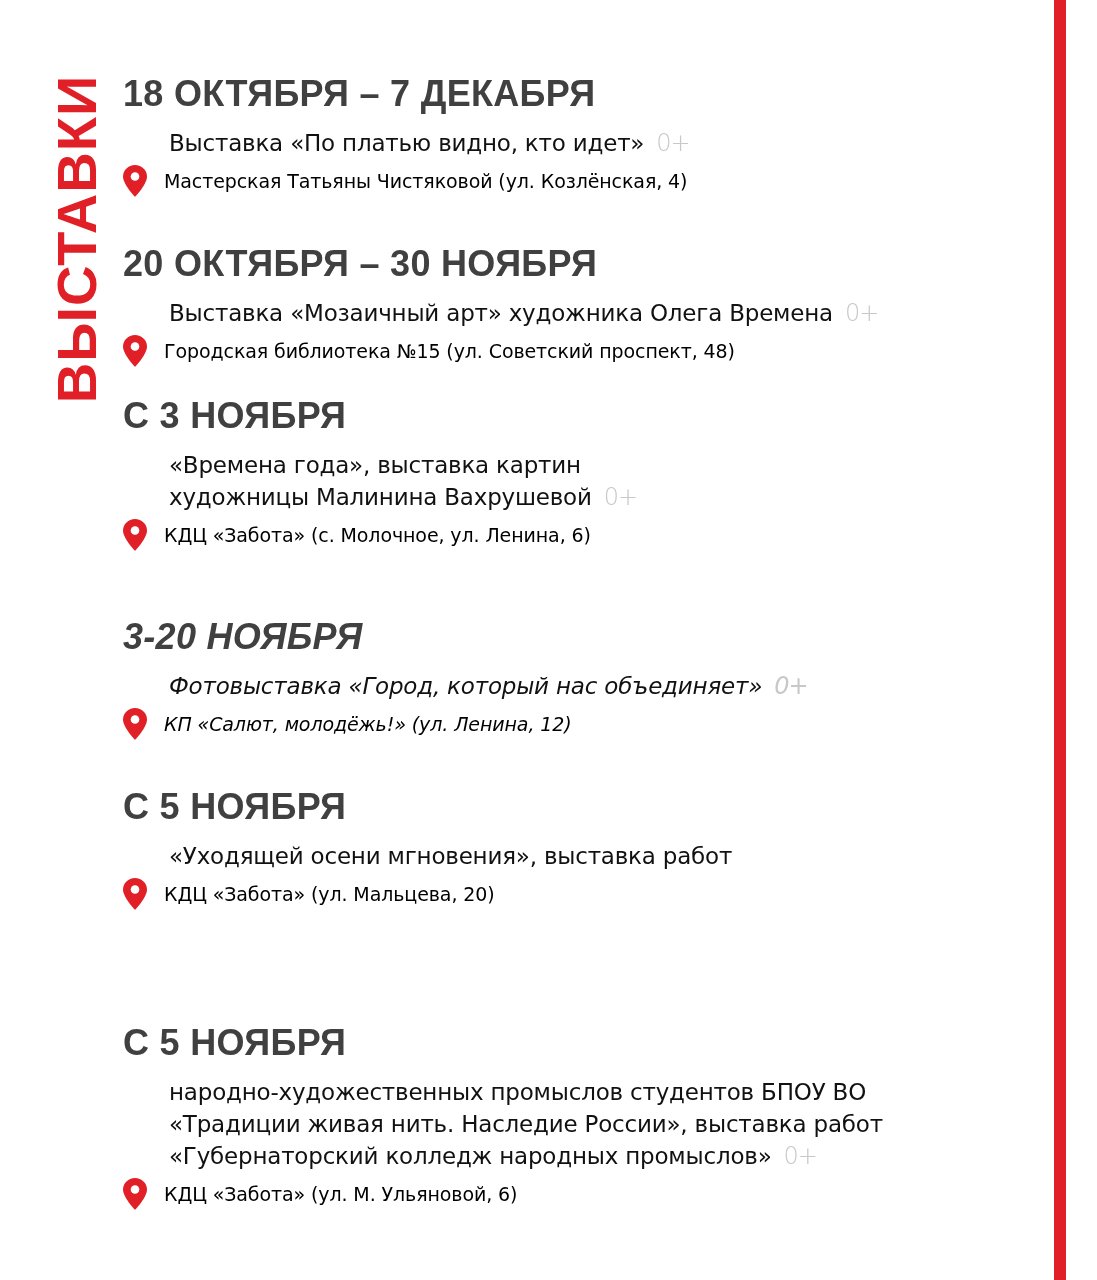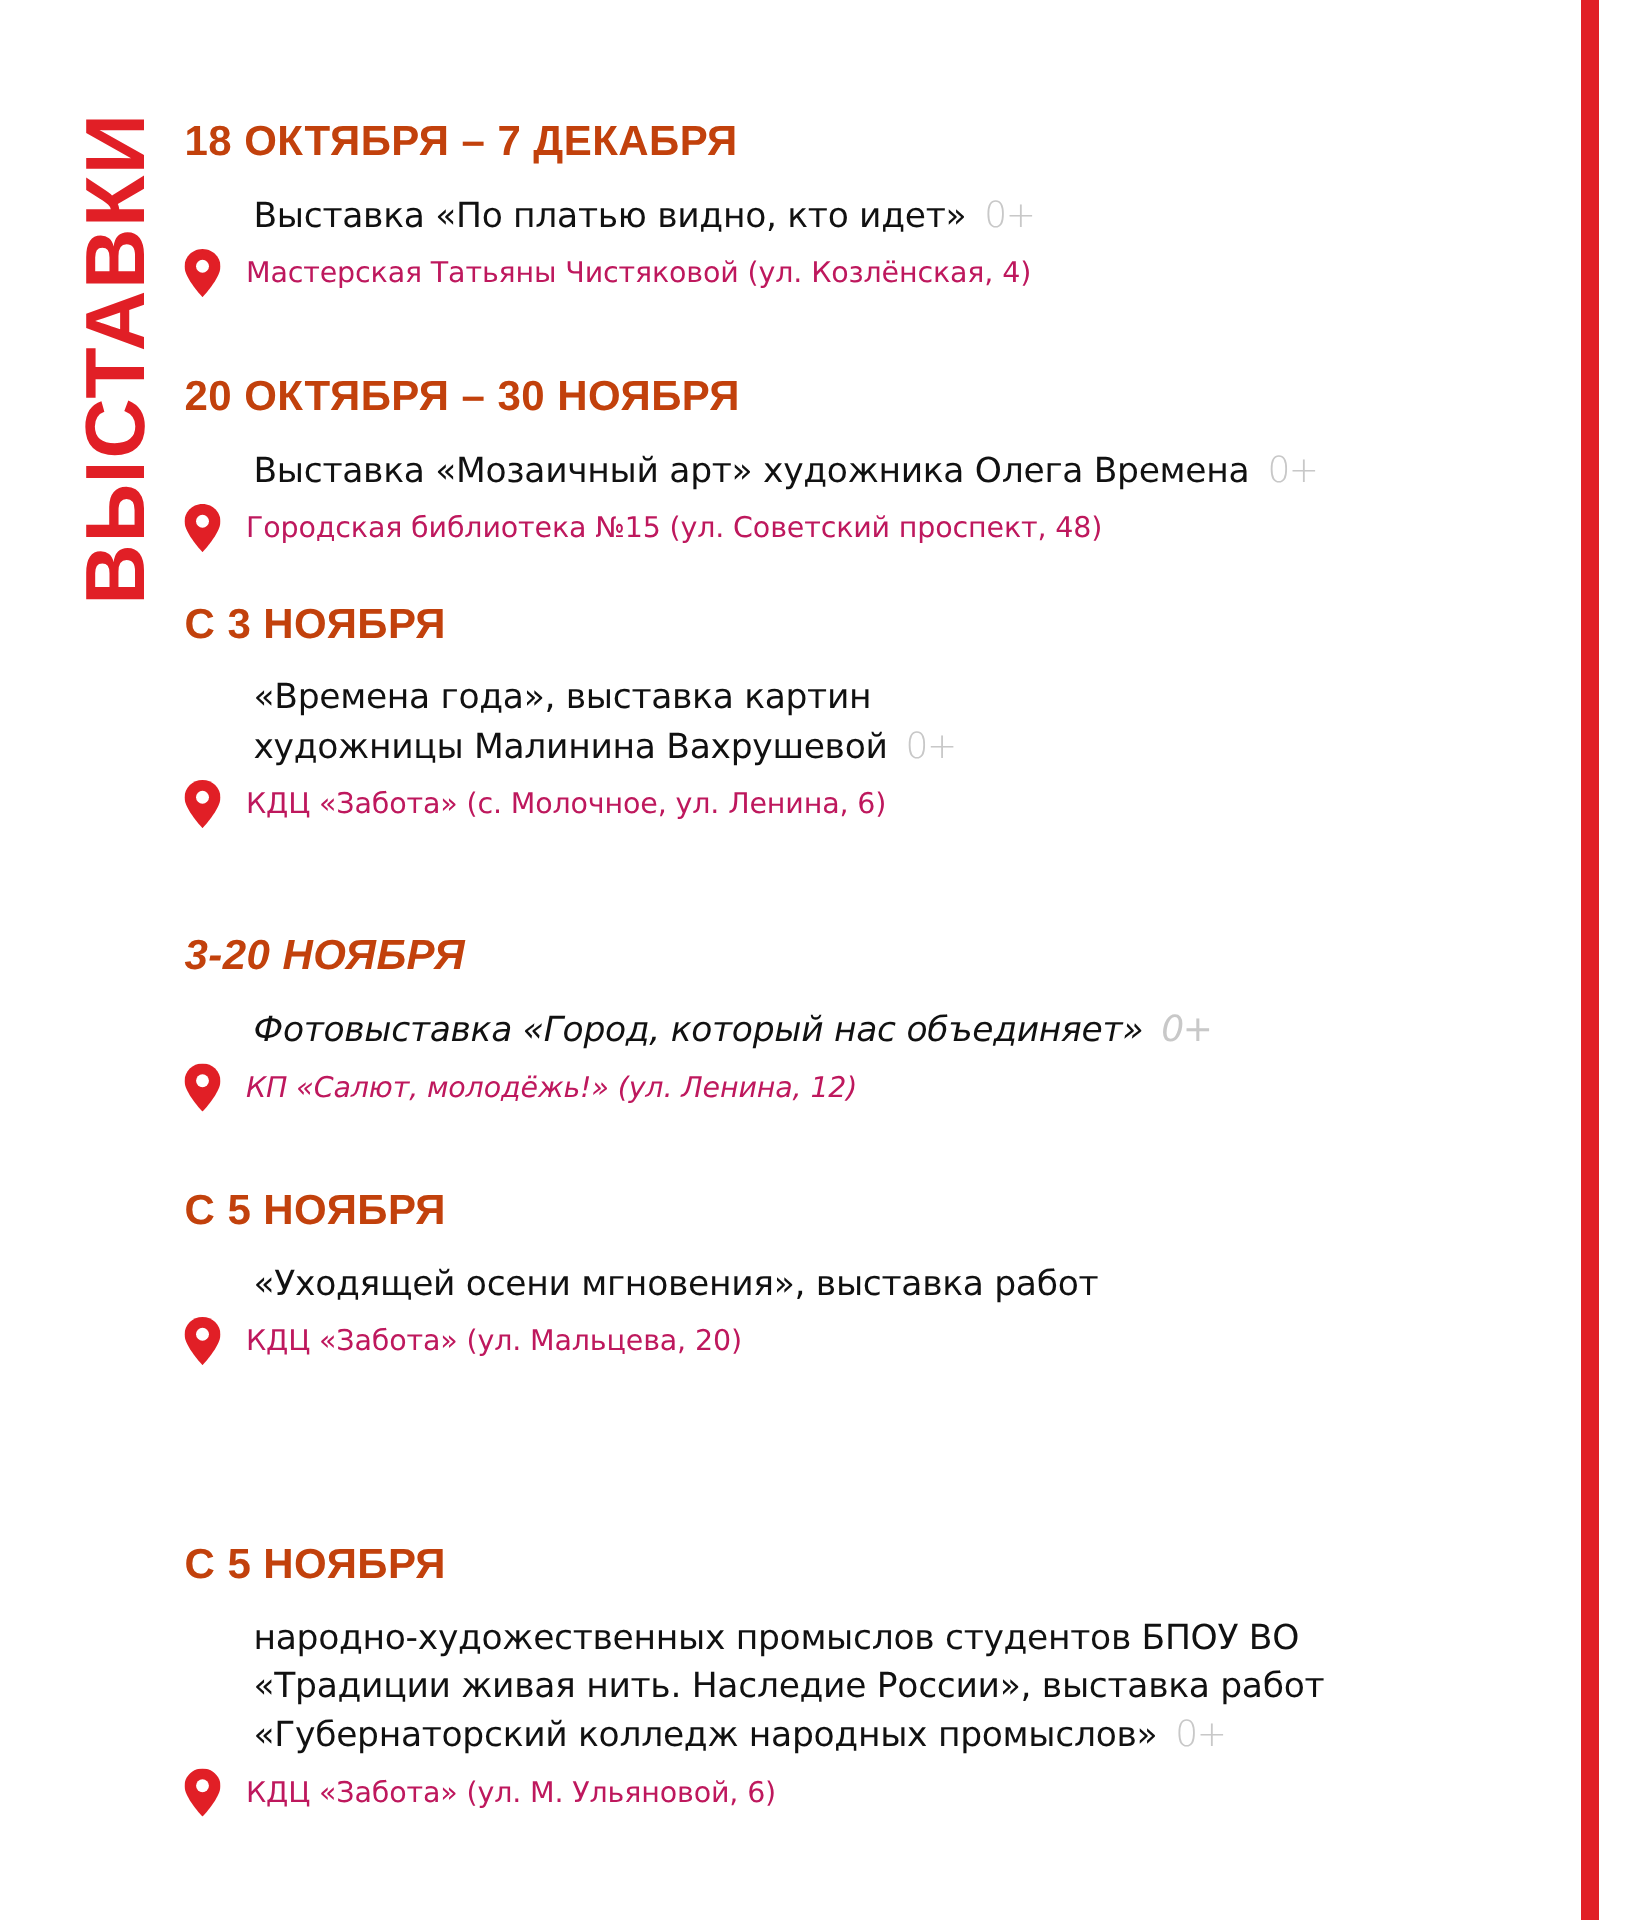--- a/index.html
+++ b/index.html
@@ -17,36 +17,36 @@
       position: absolute; left: 50%; top: 50%;
       transform: translate(-50%, -50%) rotate(-90deg);
       white-space: nowrap;
       font-family: "Liberation Sans", sans-serif;
       font-weight: 700; font-size: 56px; letter-spacing: 1px;
       color: #e11f26; line-height: 1;
     }
     .event { position: absolute; left: 123px; }
     .event .date {
       font-family: "Liberation Sans", sans-serif; font-weight: 700;
-      font-size: 28px; color: #c2410c; line-height: 36px; letter-spacing: 0.3px;
+      font-size: 36px; color: #404040; line-height: 36px; letter-spacing: 0.3px;
       white-space: nowrap;
     }
     .event .title {
       margin-top: 15px;
       font-family: "DejaVu Sans", sans-serif; font-size: 23px; line-height: 32px;
       color: #111111; white-space: nowrap; letter-spacing: -0.2px; margin-left: 46px;
     }
     .event .title .line { display: block; }
     .age {
       font-family: "DejaVu Sans", sans-serif; font-size: 24px; color: #c8c8c8;
       margin-left: 12px; font-weight: 300; letter-spacing: -1px;
     }
     .event .place {
       margin-top: 6px; display: flex; align-items: center;
-      font-family: "DejaVu Sans", sans-serif; font-size: 19px; color: #be185d;
+      font-family: "DejaVu Sans", sans-serif; font-size: 19px; color: #000000;
       white-space: nowrap; letter-spacing: -0.1px;
     }
     .pin { width: 24px; height: 32px; margin-right: 17px; flex: none; }
   </style>
 </head>
 <body>
 
 <div class="side-bar"></div>
 
 <div class="vertical-title">

